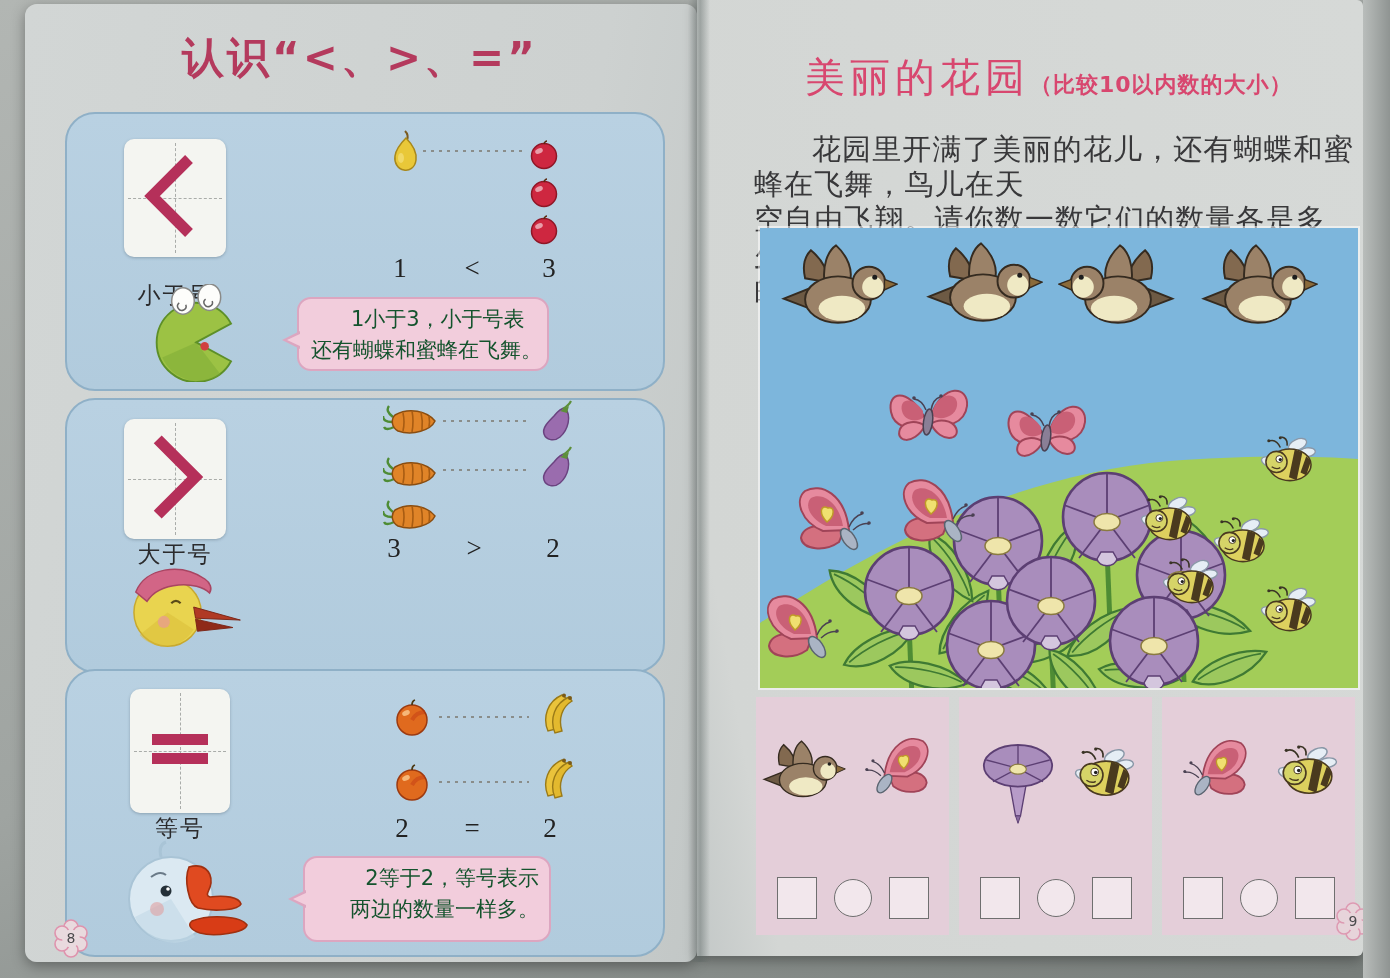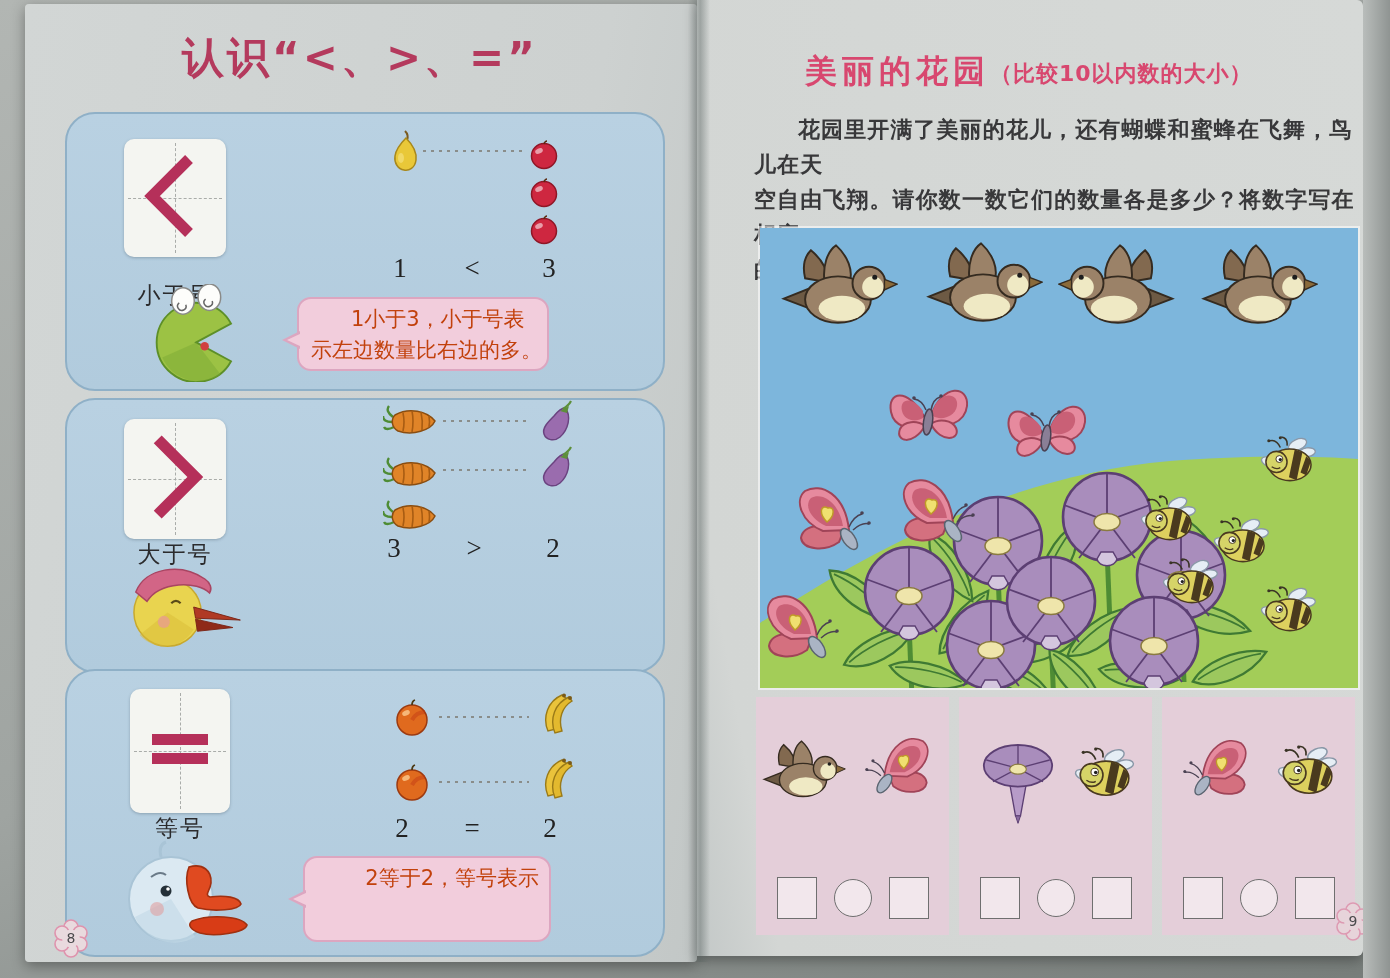--- a/index.html
+++ b/index.html
@@ -3,21 +3,21 @@
 <meta charset="utf-8">
 <style>
   html,body{margin:0;padding:0;}
   body{
     width:1390px;height:978px;overflow:hidden;
     background:linear-gradient(160deg,#b2b6b3 0%,#9fa4a1 55%,#777d7a 100%);
     font-family:"DejaVu Sans","Liberation Sans",sans-serif;
     -webkit-font-smoothing:antialiased;
   }
   .stage{position:relative;width:1390px;height:978px;}
-  .page{position:absolute;border-radius:4px;}
+  .page{position:absolute;border-radius:12px;}
   .page-left{
     left:25px;top:4px;width:672px;height:958px;
     background:linear-gradient(100deg,#d2d6d5 0%,#cdd1d0 70%,#c2c7c6 100%);
     box-shadow:0 4px 14px rgba(0,0,0,.35);
   }
   .page-right{
     left:697px;top:0;width:666px;height:956px;
     background:linear-gradient(80deg,#c3c8c7 0%,#d3d6d4 10%,#d6d9d7 100%);
     box-shadow:0 4px 14px rgba(0,0,0,.35);
     border-radius:0 6px 6px 0;
@@ -54,21 +54,21 @@
   .wlabel{
     position:absolute;text-align:center;font-size:23px;color:#2b2b2d;letter-spacing:2px;
   }
   .eq{
     position:absolute;transform:translate(-50%,-50%);
     font-family:"Liberation Serif","DejaVu Serif",serif;
     font-size:27px;color:#222;
   }
   .bubble{
     position:absolute;background:#f2cddc;border:2px solid #dca6c0;border-radius:14px;
-    box-sizing:border-box;color:#c2410c;font-size:21px;line-height:31px;
+    box-sizing:border-box;color:#14532d;font-size:21px;line-height:31px;
     padding:5px 10px 4px 12px;
   }
   .bubble .tail{
     position:absolute;left:-17px;top:32px;width:0;height:0;
     border-top:9px solid transparent;border-bottom:9px solid transparent;
     border-right:18px solid #dca6c0;
   }
   .bubble .tail2{
     position:absolute;left:-12px;top:34px;width:0;height:0;
     border-top:7px solid transparent;border-bottom:7px solid transparent;
@@ -81,30 +81,30 @@
     position:absolute;width:40px;height:46px;
   }
   .pagenum .num{
     position:absolute;left:0;top:0;width:100%;height:42px;line-height:42px;
     text-align:center;font-size:14px;color:#4a4a4c;
   }
 
   
   .rp-titlerow{position:absolute;left:108px;top:50px;white-space:nowrap;}
   .rp-title{
-    display:inline-block;font-size:32px;font-weight:bold;color:#d8476f;
+    display:inline-block;font-size:40px;font-weight:normal;color:#d8476f;
     letter-spacing:5px;vertical-align:bottom;
   }
   .rp-subtitle{
     display:inline-block;font-size:22px;font-weight:bold;color:#d8476f;
     vertical-align:bottom;padding-bottom:5px;letter-spacing:1px;
   }
   .rp-intro{
-    position:absolute;left:57px;top:112px;width:604px;
-    font-size:22px;line-height:35px;color:#38383a;letter-spacing:1.1px;font-weight:bold;
+    position:absolute;left:57px;top:132px;width:604px;
+    font-size:29px;line-height:35px;color:#38383a;letter-spacing:1.1px;
   }
   .rp-intro .ind{text-indent:2em;}
   .garden{
     position:absolute;left:63px;top:228px;width:598px;height:460px;
     box-shadow:0 0 0 2px rgba(255,255,255,.55);
   }
   .exrow{position:absolute;top:697px;left:0;width:100%;height:240px;}
   .expanel{
     position:absolute;top:0;height:238px;width:193px;background:#e4ced9;
   }
@@ -141,21 +141,21 @@
           <use href="#sym-apple" width="30" height="30" x="-15" y="-15" transform="translate(477,79)"></use>
           <use href="#sym-apple" width="30" height="30" x="-15" y="-15" transform="translate(477,116)"></use>
         </svg>
         <span class="eq" style="left: 333px; top: 154px;">1</span>
         <span class="eq" style="left: 405px; top: 154px;">&lt;</span>
         <span class="eq" style="left: 482px; top: 154px;">3</span>
         <div class="bubble" style="left: 230px; top: 183px; width: 252px; height: 74px;">
           <div class="tail"></div>
           <div class="tail2"></div>
       <div class="l1">1小于3，小于号表</div>
-          <div class="l2">示左边数量比右边的多。</div>
+          <div class="l2">还有蝴蝶和蜜蜂在飞舞。</div>
         </div>
         <div class="mascot" style="left: 78px; top: 170px; width: 108px; height: 98px;"><svg viewBox="0 0 110 104" width="100%" height="100%">
     <path d="M52,62 L89,42 A42,42 0 1 0 89,82 Z" fill="#9cc244" stroke="#5d8f28" stroke-width="2"></path>
     <path d="M16,78 A42,42 0 0 0 78,96 L52,62 Z" fill="#79a832" opacity=".45"></path>
     <circle cx="61" cy="66" r="4.5" fill="#d04040"></circle>
     <ellipse cx="38" cy="18" rx="12" ry="14" fill="#fdfdfb" stroke="#8a8a88" stroke-width="1.6"></ellipse>
     <ellipse cx="66" cy="14" rx="12" ry="14" fill="#fdfdfb" stroke="#8a8a88" stroke-width="1.6"></ellipse>
     <path d="M34,20 a4.5,4.5 0 1 0 7,2 M62,16 a4.5,4.5 0 1 0 7,2" fill="none" stroke="#666" stroke-width="1.6"></path>
   </svg></div>
       </section>
@@ -208,20 +208,21 @@
           <use href="#sym-banana" width="36" height="44" x="-18" y="-22" transform="translate(491,42)"></use>
           <use href="#sym-banana" width="36" height="44" x="-18" y="-22" transform="translate(491,107)"></use>
         </svg>
         <span class="eq" style="left: 335px; top: 157px;">2</span>
         <span class="eq" style="left: 405px; top: 157px;">=</span>
         <span class="eq" style="left: 483px; top: 157px;">2</span>
         <div class="bubble" style="left: 236px; top: 185px; width: 248px; height: 86px; text-align: right;">
           <div class="tail"></div>
           <div class="tail2"></div>
       <div class="l1">2等于2，等号表示</div>
+          <div class="l2">两边的数量一样多。</div>
         </div>
         <div class="mascot" style="left: 46px; top: 168px; width: 140px; height: 112px;"><svg viewBox="0 0 140 112" width="100%" height="100%">
     <circle cx="58" cy="60" r="42" fill="#dbe9f2" stroke="#a9c4d6" stroke-width="2"></circle>
     <path d="M22,78 A42,42 0 0 0 82,98 L58,60 Z" fill="#c2d8e6" opacity=".6"></path>
     <path d="M48,18 q-3,-12 5,-15" fill="none" stroke="#a9c4d6" stroke-width="3"></path>
     <path d="M38,38 q9,-7 15,-2" fill="none" stroke="#6a7a88" stroke-width="2"></path>
     <circle cx="53" cy="52" r="5.5" fill="#243038"></circle>
             <circle cx="55" cy="50" r="1.8" fill="#fff"></circle>
     <circle cx="44" cy="70" r="7" fill="#e0a0a0" opacity=".6"></circle>
     <path d="M76,28 C90,24 99,32 98,44 C97,52 91,56 97,58 C112,56 126,58 128,65 C126,71 101,73 85,69 C75,65 71,40 76,28 Z" fill="#e04a20" stroke="#a03010" stroke-width="1.6"></path>

